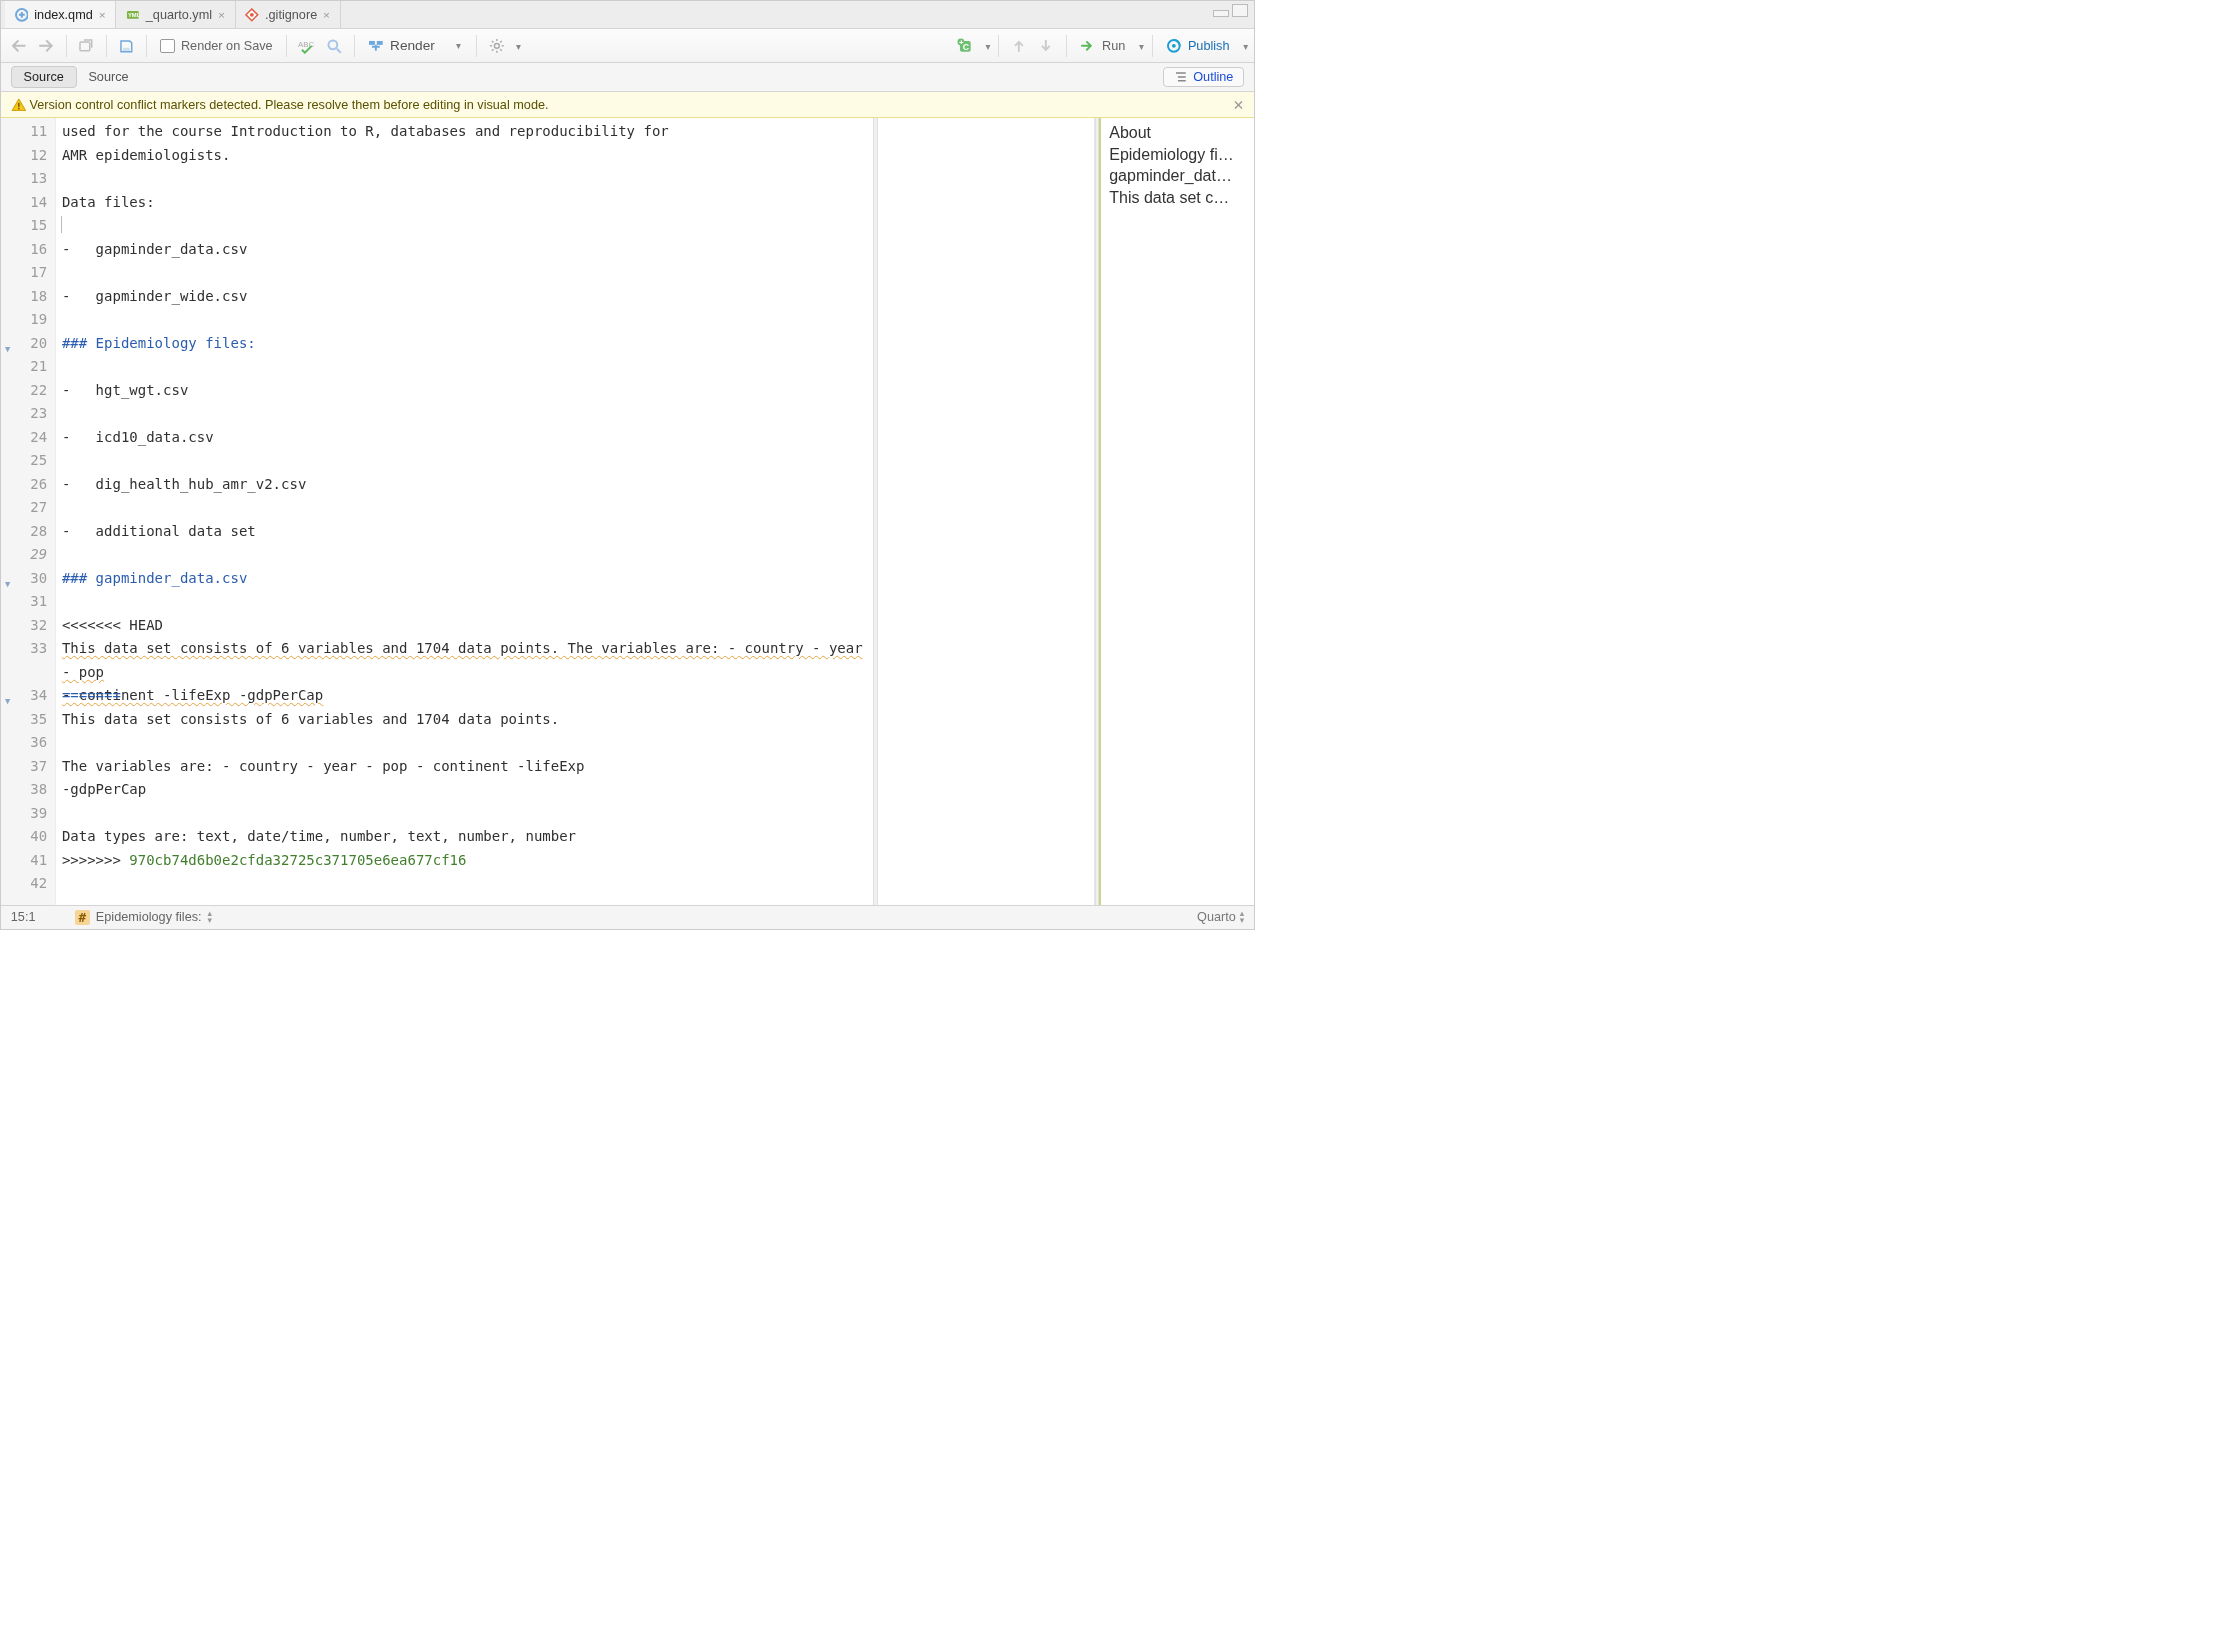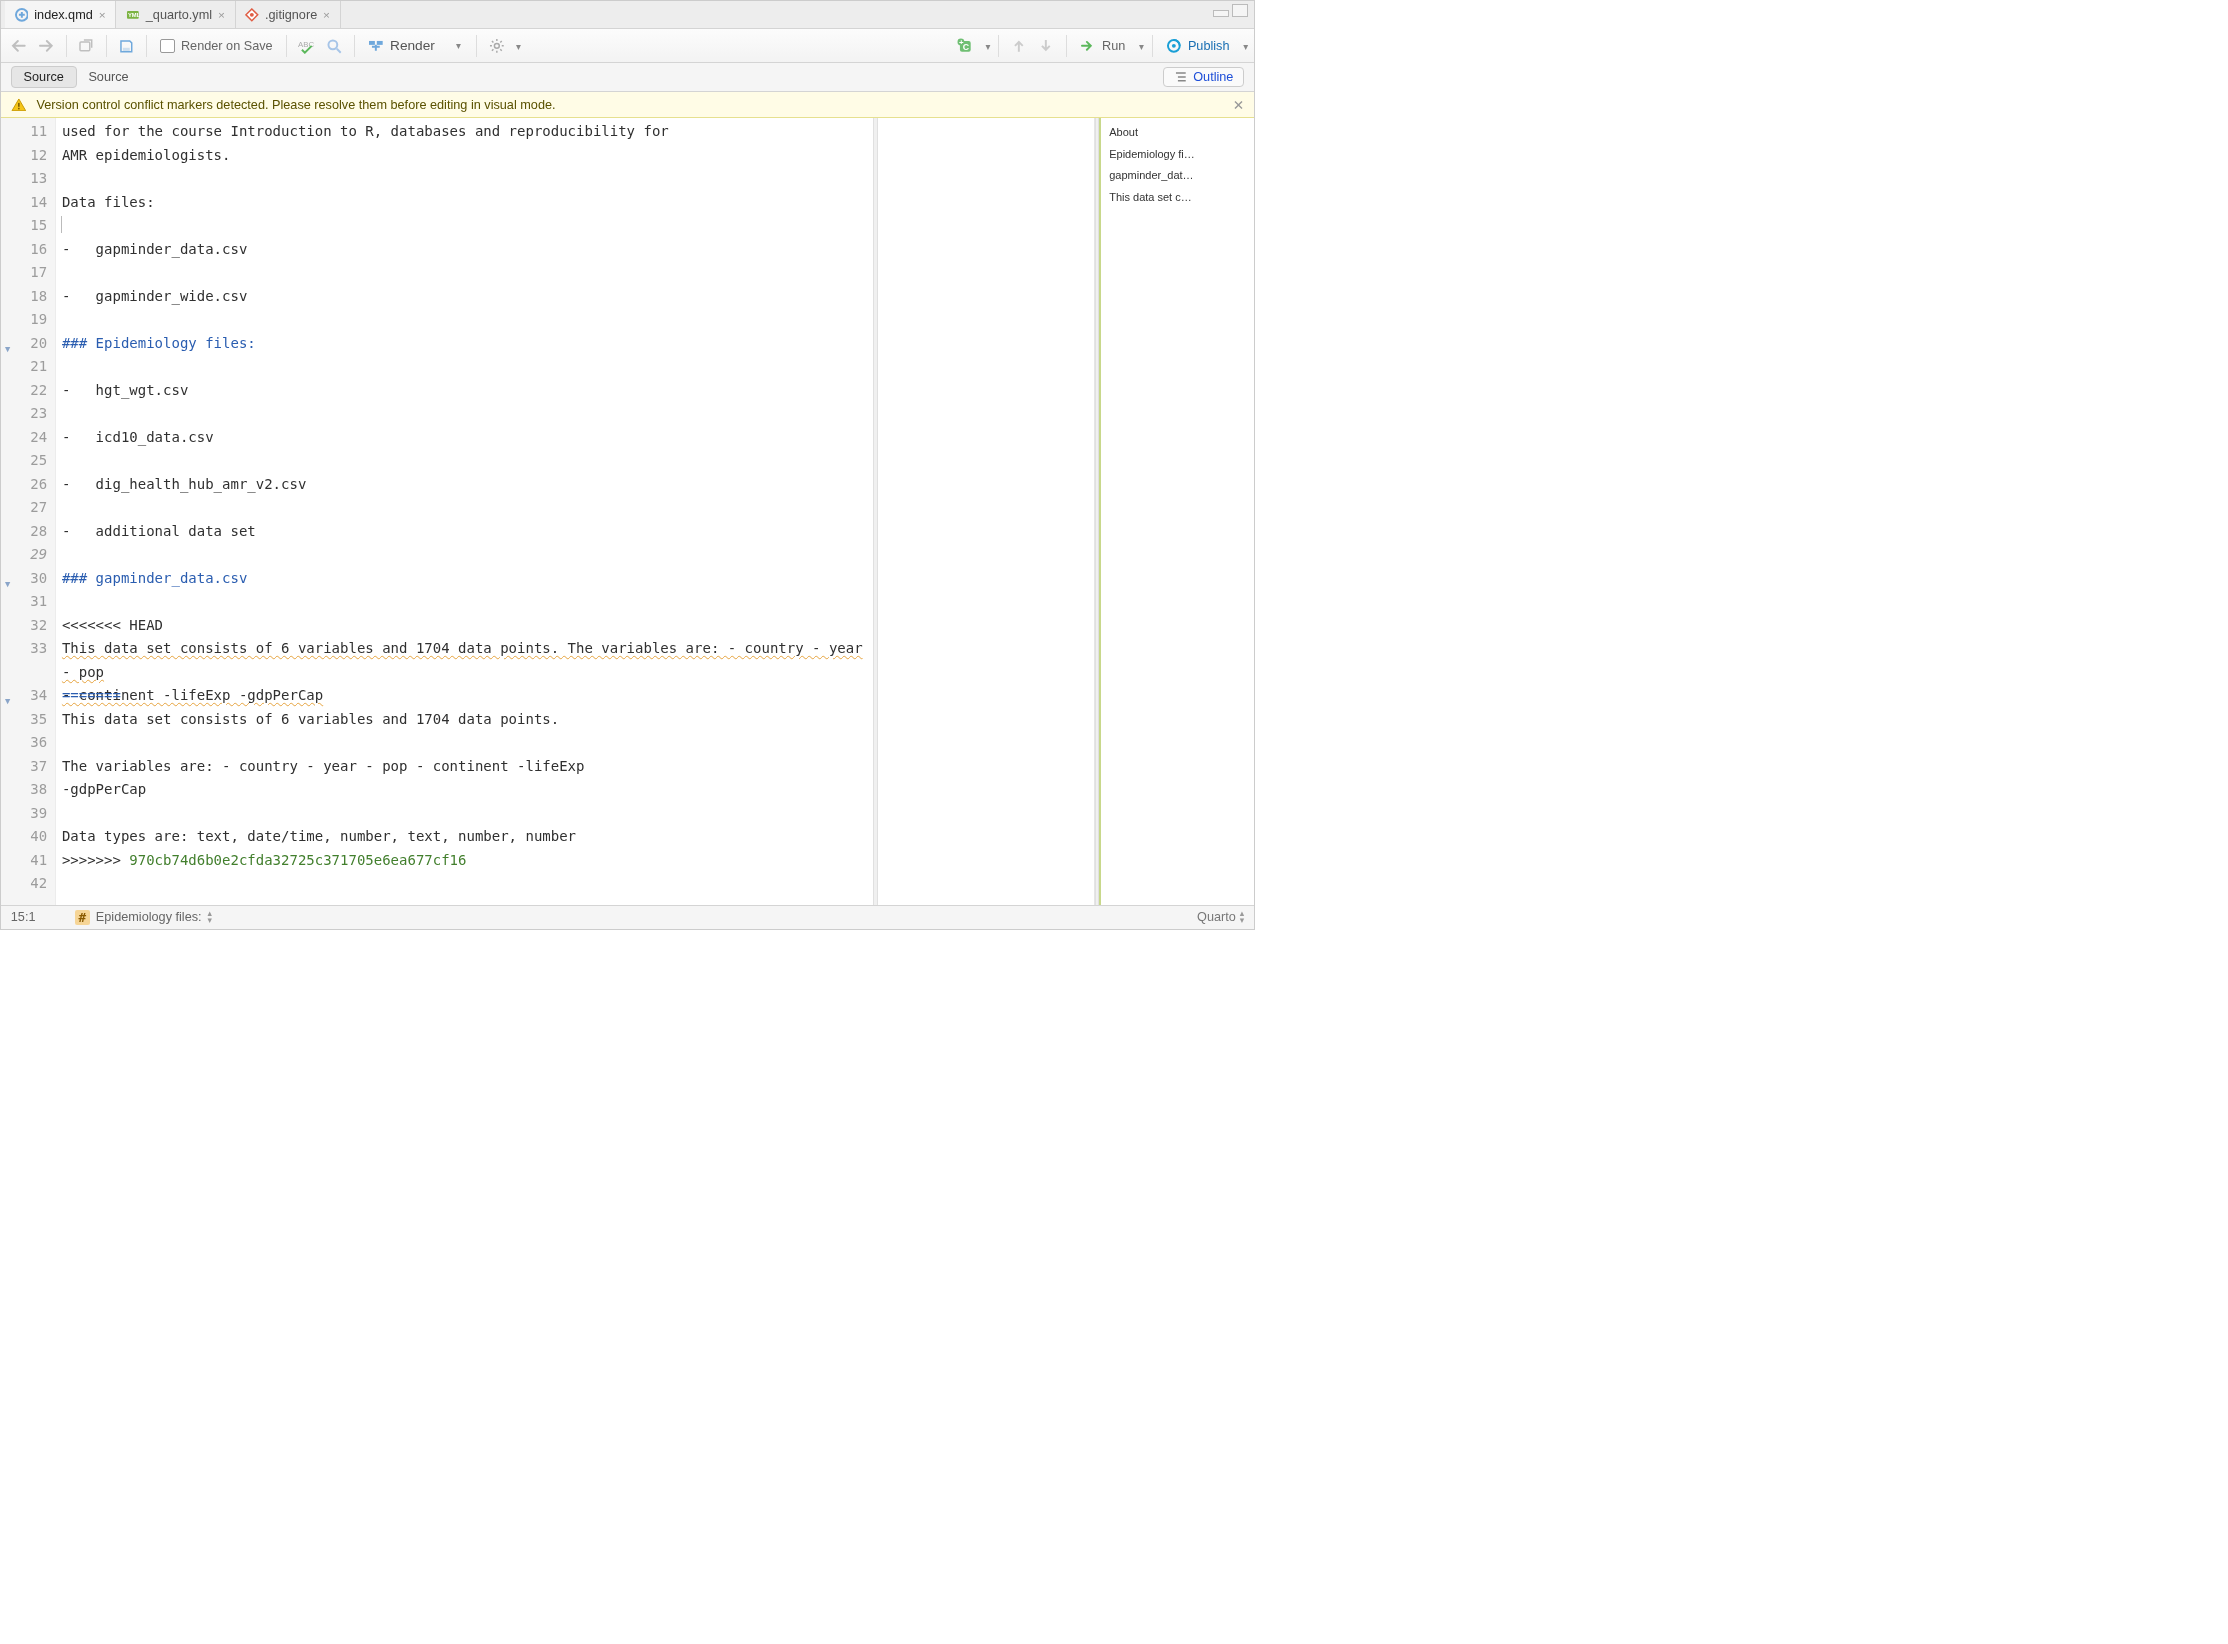--- a/index.html
+++ b/index.html
@@ -136,21 +136,21 @@
   }
   
   .warnbar {
     display: flex;
     align-items: center;
     background: #fffce6;
     border-bottom: 1px solid #e6e08f;
     height: 25.5px;
     padding: 0 9.8px;
     color: #5a5100;
-    gap: 10px;
+    gap: 3px;
   }
   .warn-triangle { color: #e0a800; }
   .warn-close {
     margin-left: auto;
     color: #999; cursor: pointer; font-size: 13.7px;
   }
   
   .editor-row {
     display: flex;
     flex: 1;
@@ -206,21 +206,21 @@
   }
   .minimap {
     width: 216px;
     background: #fff;
     border-right: 1px solid #e5e5e5;
   }
   .outline-panel {
     width: 137px;
     background: #fff;
     padding: 3.9px 7.8px;
-    font-size: 11px;
+    font-size: 16px;
     color: #333;
     border-left: 2px solid #c8d88b;
   }
   .outline-panel .oitem {
     white-space: nowrap;
     overflow: hidden;
     text-overflow: ellipsis;
     line-height: 21.6px;
     cursor: pointer;
   }

